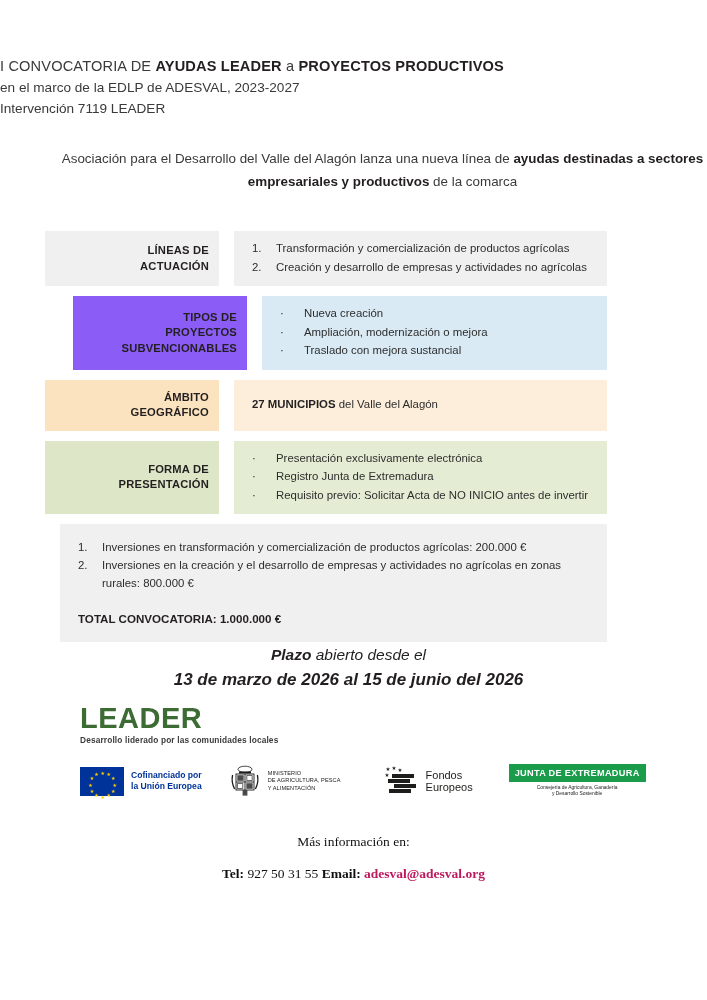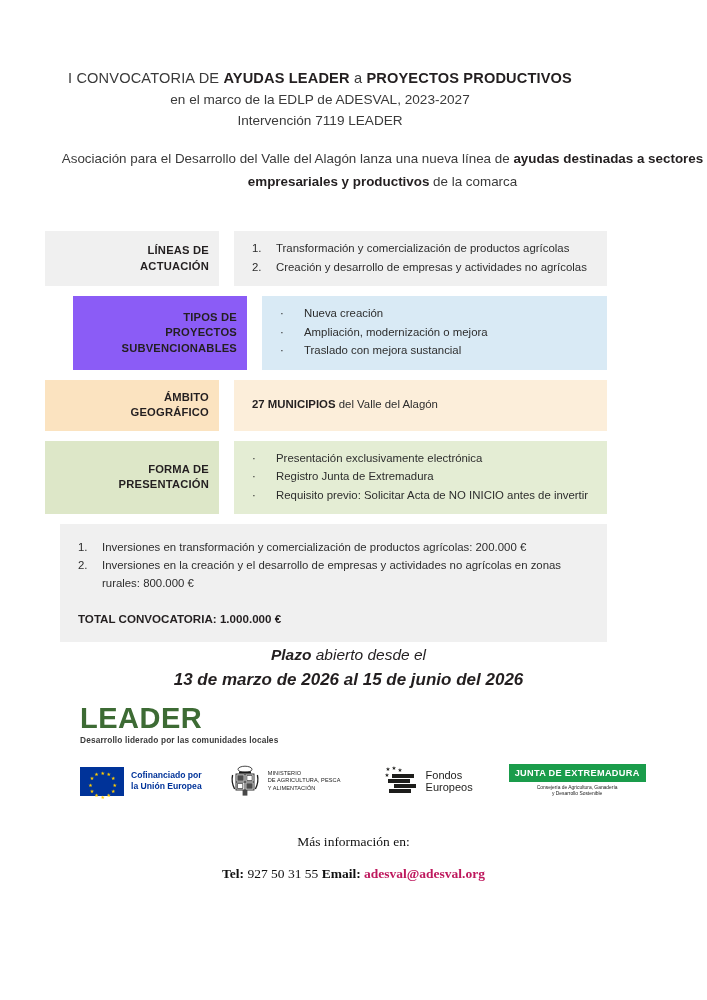--- a/index.html
+++ b/index.html
@@ -13,23 +13,22 @@
     position: relative;
     font-family: "Liberation Sans", sans-serif;
     color: #231f20;
     overflow: hidden;
   }
 
   
   .header {
     position: absolute;
     left: 0;
-    top: 68px;
+    top: 56px;
     width: 640px;
-    text-align: center;
   }
   .title-line1 {
     font-size: 14.6px;
     line-height: 21px;
     letter-spacing: 0.15px;
     color: #3a3a3a;
     white-space: nowrap;
   }
   .title-line1 b { font-weight: bold; color: #231f20; }
   .title-line2 {

